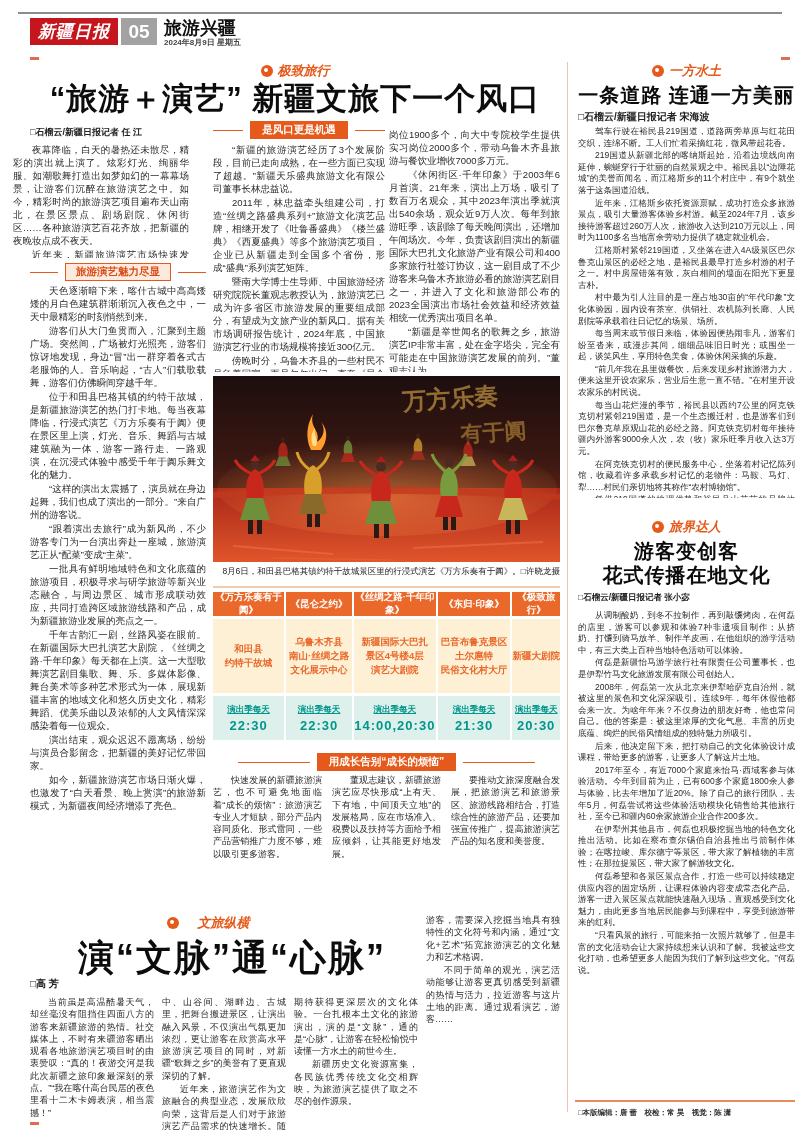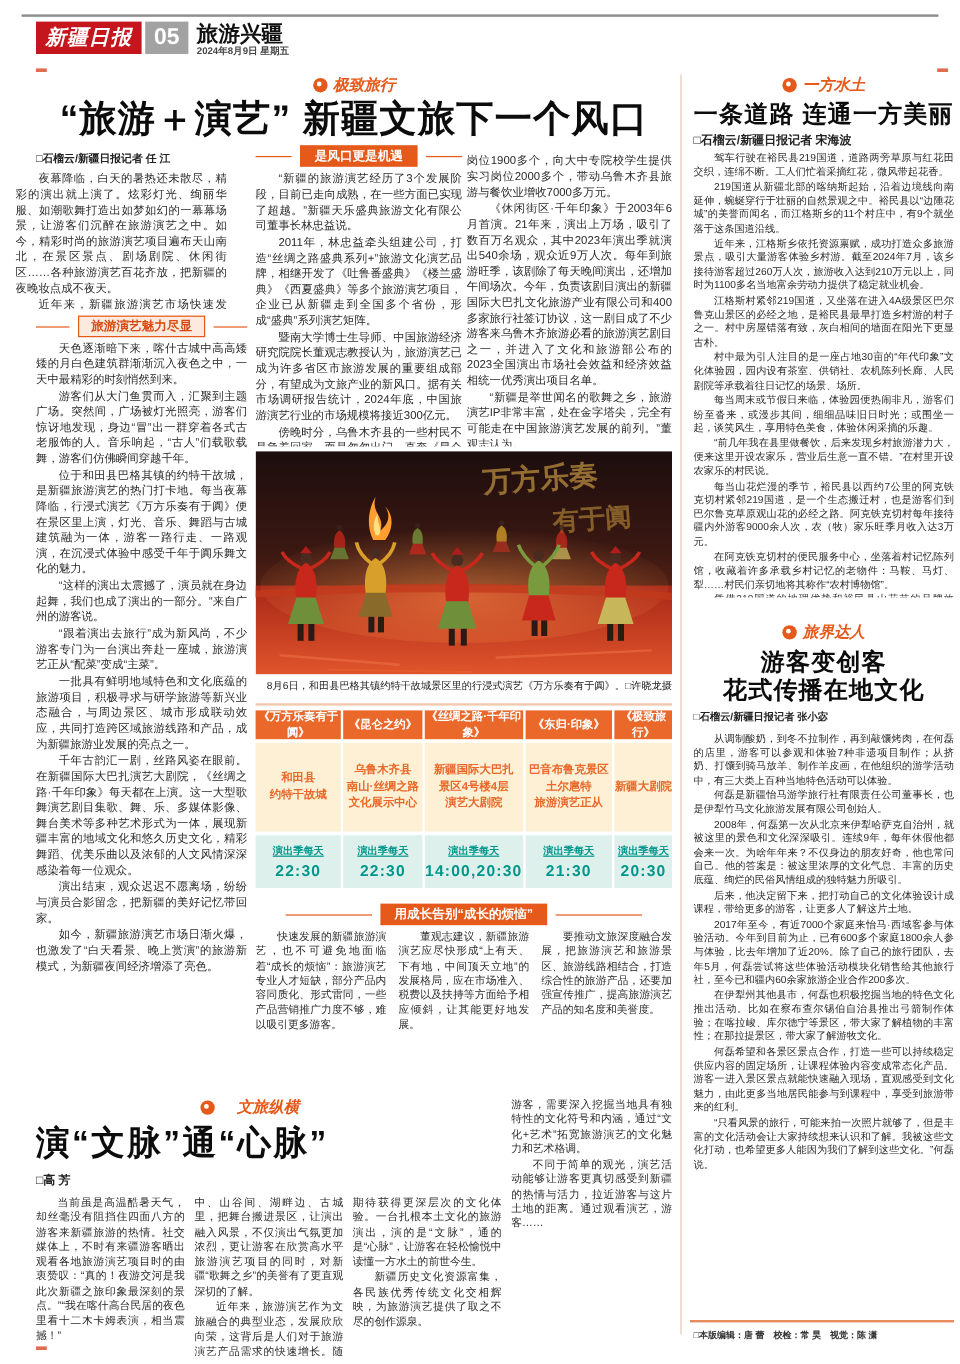--- a/index.html
+++ b/index.html
@@ -23,21 +23,21 @@
   .cornermark{background:#e06c4f;width:9px;height:3px;}
   .vdivider{width:1px;background:#ecc4ae;}
   
   .kicker{display:flex;justify-content:center;align-items:center;gap:5px;
           color:#e55a1b;font-weight:900;font-style:italic;font-size:13px;}
   .kdot{width:12px;height:12px;border-radius:50%;background:#e55a1b;position:relative;flex:0 0 auto;}
   .kdot::after{content:"";position:absolute;left:3px;top:3px;width:4px;height:4px;border-radius:50%;background:#fff;}
   
   .h-main{font-size:31px;font-weight:900;letter-spacing:1px;color:#0c0c0c;text-align:center;white-space:nowrap;}
   .h-right{font-size:20px;font-weight:900;color:#0c0c0c;text-align:center;letter-spacing:1px;}
-  .h-op{font-size:28px;font-weight:900;color:#0c0c0c;text-align:left;letter-spacing:2px;}
+  .h-op{font-size:36px;font-weight:900;color:#0c0c0c;text-align:right;letter-spacing:2px;}
   .byline{font-size:9px;font-weight:bold;color:#222;}
   
   .shead{display:flex;align-items:center;gap:7px;}
   .shead .line{flex:1;height:1px;background:#e55a1b;}
   .shead .box{background:#e55a1b;color:#fff;font-size:10.5px;font-weight:bold;
               padding:2px 12px;white-space:nowrap;}
   .shead .boxlt{background:#fdeadf;border:1px solid #e55a1b;color:#d94a12;font-size:10.5px;
               font-weight:bold;padding:1px 10px;white-space:nowrap;}
   
   .tbl{display:flex;flex-direction:column;gap:3px;border-top:2px solid #f3c9ad;padding-top:4px;}
@@ -236,21 +236,21 @@
     <div class="tv tc0">和田县
 约特干故城</div>
     <div class="tv tc1">乌鲁木齐县
 南山·丝绸之路
 文化展示中心</div>
     <div class="tv tc2">新疆国际大巴扎
 景区4号楼4层
 演艺大剧院</div>
     <div class="tv tc3">巴音布鲁克景区
 土尔扈特
-旅游演艺正从</div>
+民俗文化村大厅</div>
     <div class="tv tc4">新疆大剧院</div>
   </div>
   <div class="trow">
     <div class="tt tc0">
         <span class="lbl">演出季每天</span>
         <span class="tm">22:30</span>
       </div>
     <div class="tt tc1">
         <span class="lbl">演出季每天</span>
         <span class="tm">22:30</span>

